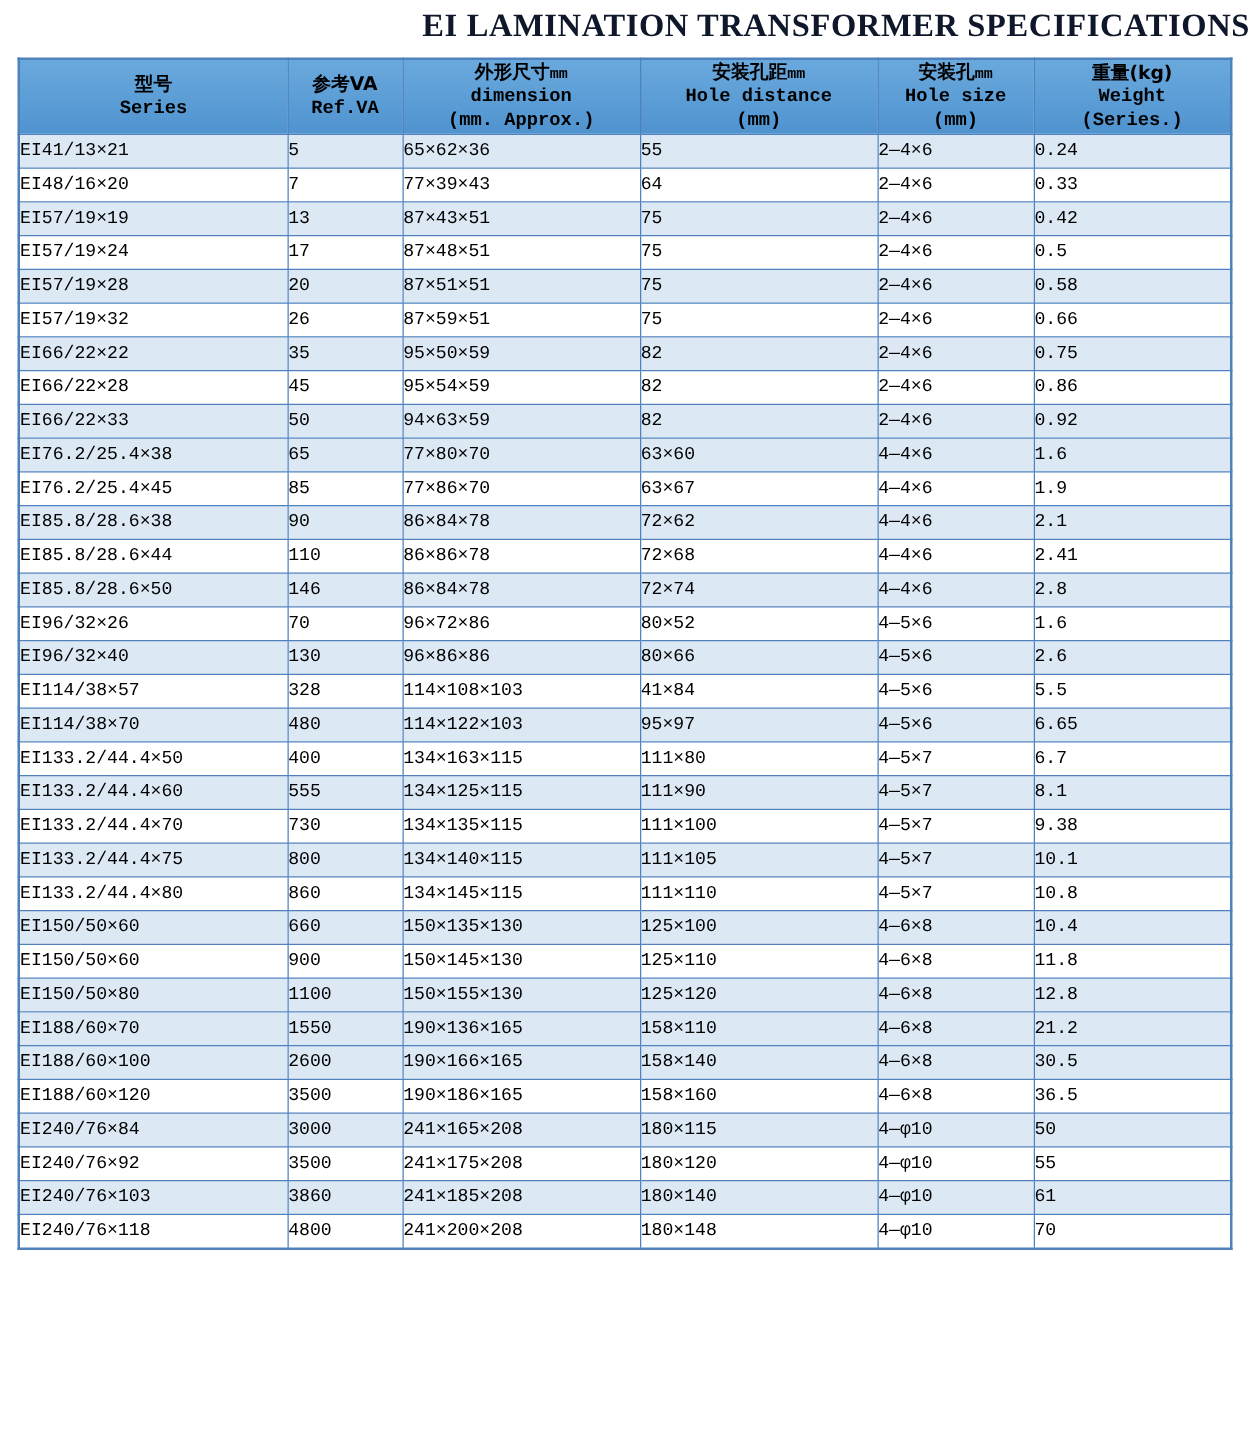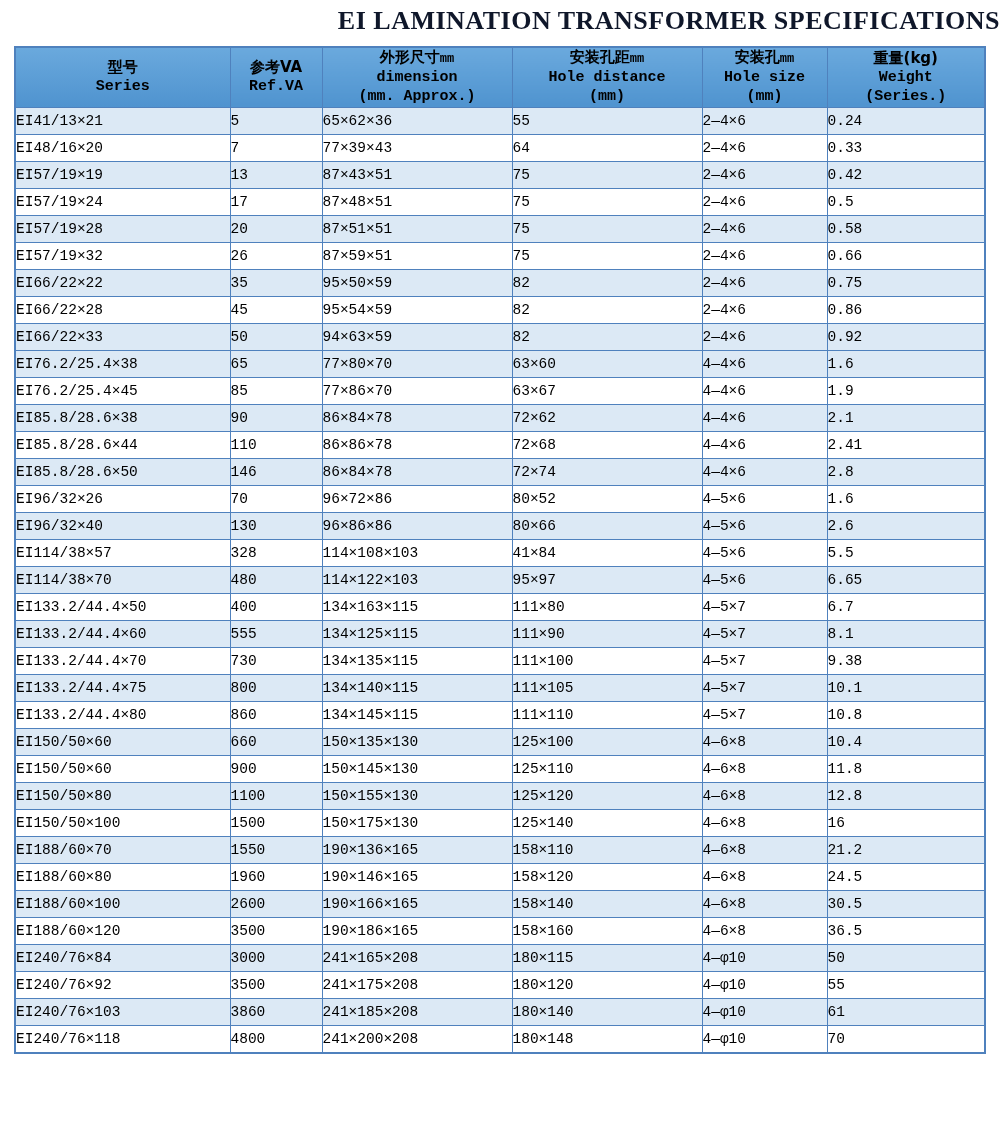--- a/index.html
+++ b/index.html
@@ -341,43 +341,27 @@
           <td>11.8</td>
         </tr>
         <tr class="odd">
           <td>EI150/50×80</td>
           <td>1100</td>
           <td>150×155×130</td>
           <td>125×120</td>
           <td>4—6×8</td>
           <td>12.8</td>
         </tr>
-        <tr class="even">
-          <td>EI150/50×100</td>
-          <td>1500</td>
-          <td>150×175×130</td>
-          <td>125×140</td>
-          <td>4—6×8</td>
-          <td>16</td>
-        </tr>
         <tr class="odd">
           <td>EI188/60×70</td>
           <td>1550</td>
           <td>190×136×165</td>
           <td>158×110</td>
           <td>4—6×8</td>
           <td>21.2</td>
-        </tr>
-        <tr class="even">
-          <td>EI188/60×80</td>
-          <td>1960</td>
-          <td>190×146×165</td>
-          <td>158×120</td>
-          <td>4—6×8</td>
-          <td>24.5</td>
         </tr>
         <tr class="odd">
           <td>EI188/60×100</td>
           <td>2600</td>
           <td>190×166×165</td>
           <td>158×140</td>
           <td>4—6×8</td>
           <td>30.5</td>
         </tr>
         <tr class="even">

